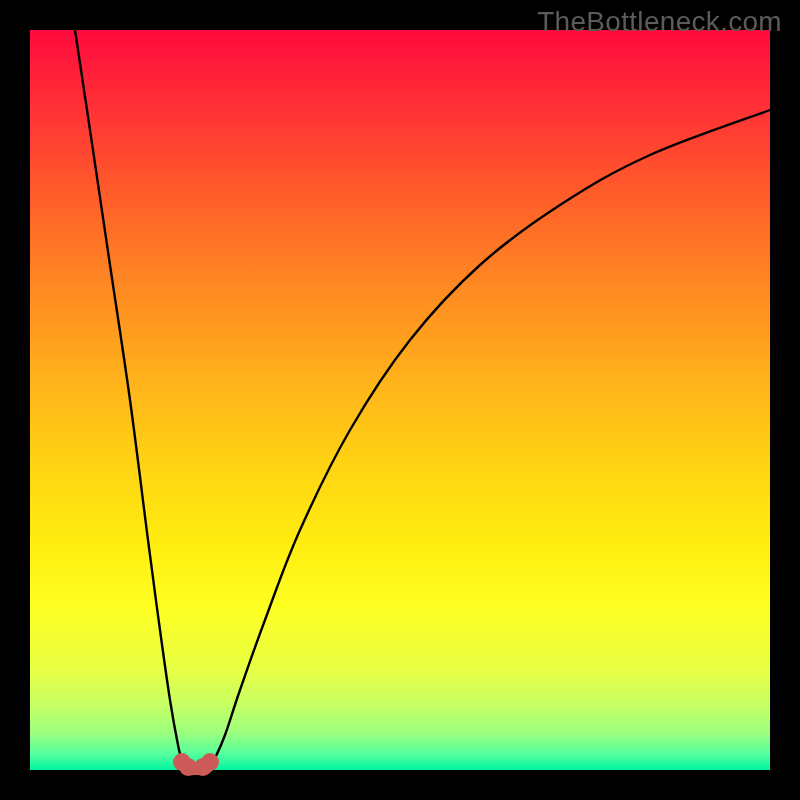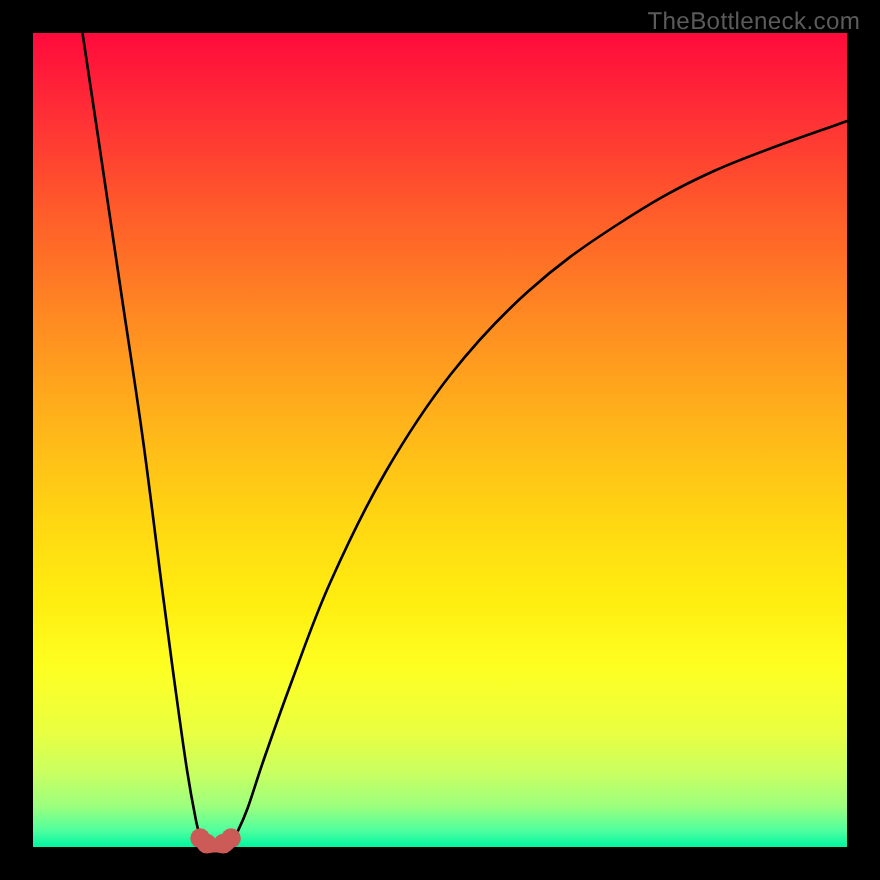--- a/index.html
+++ b/index.html
@@ -31,21 +31,21 @@
       #9cff7e 95%,
       #4fff9e 98%,
       #00f5a0 100%
     );
   }
   .watermark {
     position: absolute;
     top: 6px;
     right: 18px;
     color: #5b5b5b;
-    font-size: 22px;
+    font-size: 28px;
     letter-spacing: 0.3px;
     font-weight: 500;
   }
   svg.plot {
     position: absolute;
     top: 30px;
     left: 30px;
     width: 740px;
     height: 740px;
     overflow: visible;

